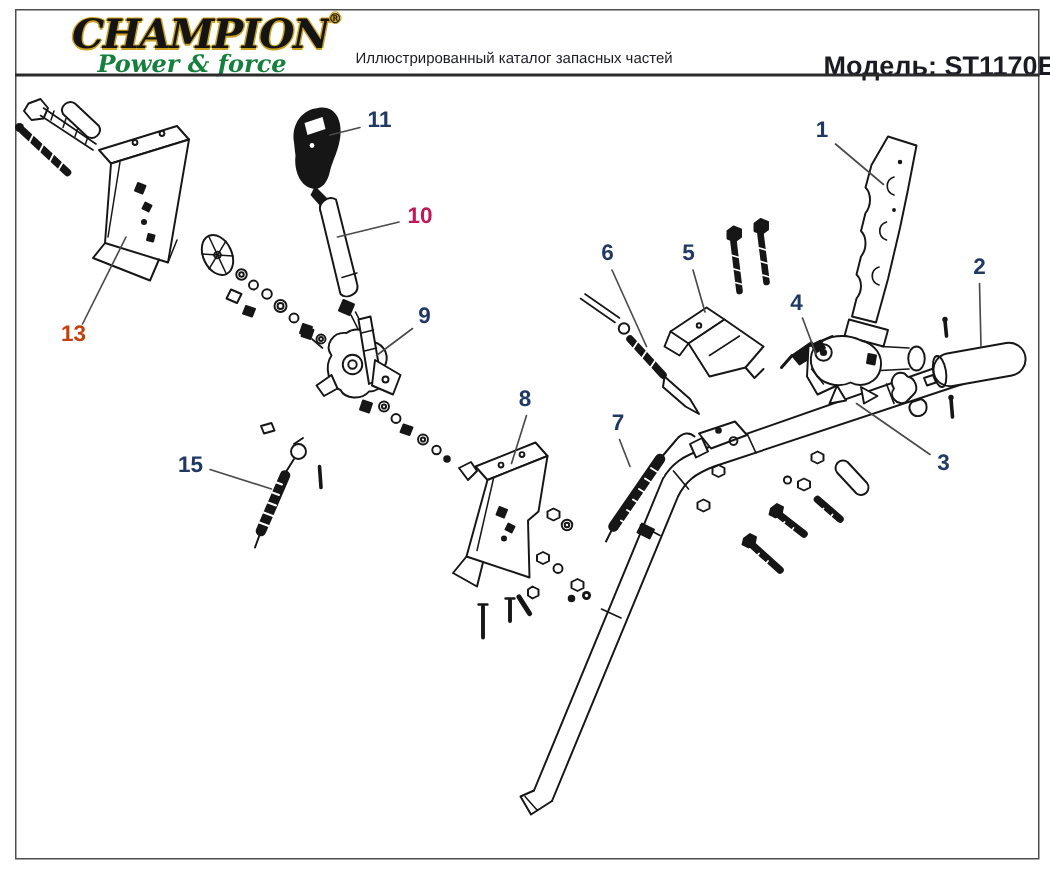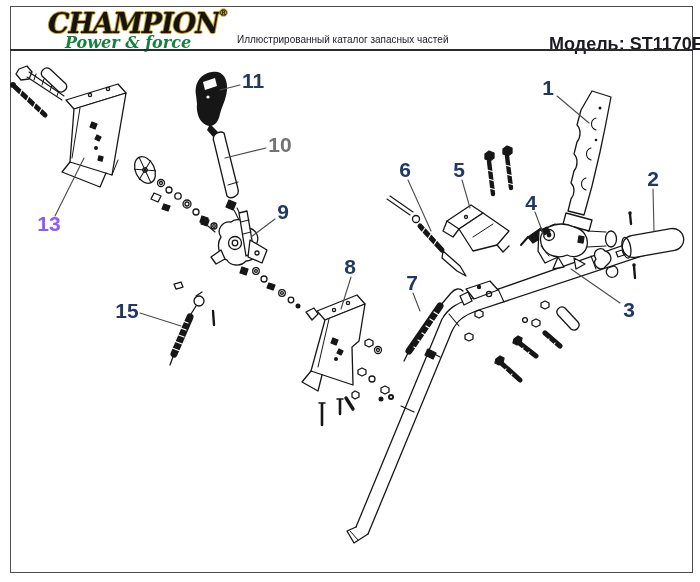--- a/index.html
+++ b/index.html
@@ -31,21 +31,21 @@
   .hdr-model{
     position:absolute;left:549px;top:34px;font-size:18px;font-weight:bold;
     color:#1b1b24;white-space:nowrap;
   }
   .hdr-rule{
     position:absolute;left:10px;top:49px;width:683px;height:2px;background:#2b2b2b;
   }
   svg.art{position:absolute;left:0;top:0;}
   .callout{
     position:absolute;transform:translate(-50%,-50%);
-    font-size:21px;font-weight:bold;color:#1f3864;line-height:1;
+    font-size:15px;font-weight:bold;color:#1f3864;line-height:1;
     font-family:"Liberation Sans",sans-serif;white-space:nowrap;
   }
 </style>
 </head>
 <body>
 
 <div class="page">
   <div class="frame"></div>
 
   <div class="logo-brand"><span>CHAMPION</span><span class="logo-reg">®</span></div>
@@ -287,18 +287,18 @@
   <div id="callout-labels">
       <span class="callout" style="left: 548px; top: 87px; color: rgb(31, 56, 100);">1</span>
       <span class="callout" style="left: 653px; top: 178px; color: rgb(31, 56, 100);">2</span>
       <span class="callout" style="left: 629px; top: 309px; color: rgb(31, 56, 100);">3</span>
       <span class="callout" style="left: 531px; top: 202px; color: rgb(31, 56, 100);">4</span>
       <span class="callout" style="left: 459px; top: 169px; color: rgb(31, 56, 100);">5</span>
       <span class="callout" style="left: 405px; top: 169px; color: rgb(31, 56, 100);">6</span>
       <span class="callout" style="left: 412px; top: 282px; color: rgb(31, 56, 100);">7</span>
       <span class="callout" style="left: 350px; top: 266px; color: rgb(31, 56, 100);">8</span>
       <span class="callout" style="left: 283px; top: 211px; color: rgb(31, 56, 100);">9</span>
-      <span class="callout" style="left: 280px; top: 144px; color: #737373;">10</span>
+      <span class="callout" style="left: 280px; top: 144px; color: #be185d;">10</span>
       <span class="callout" style="left: 253px; top: 80px; color: rgb(31, 56, 100);">11</span>
       <span class="callout" style="left: 127px; top: 310px; color: rgb(31, 56, 100);">15</span>
-      <span class="callout" style="left: 49px; top: 223px; color: #8b5cf6;">13</span>
+      <span class="callout" style="left: 49px; top: 223px; color: #c2410c;">13</span>
     </div>
 </div>
 
 </body></html>

